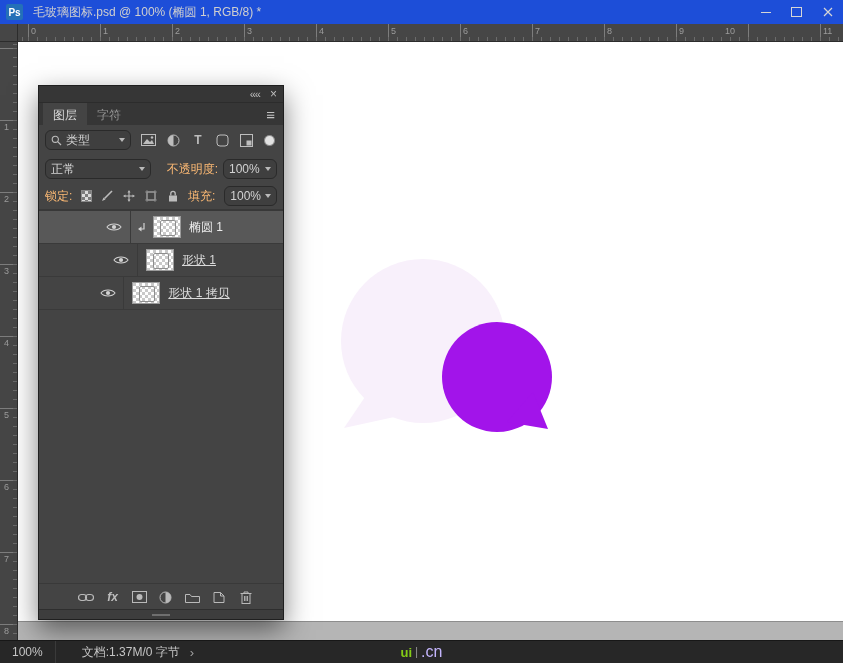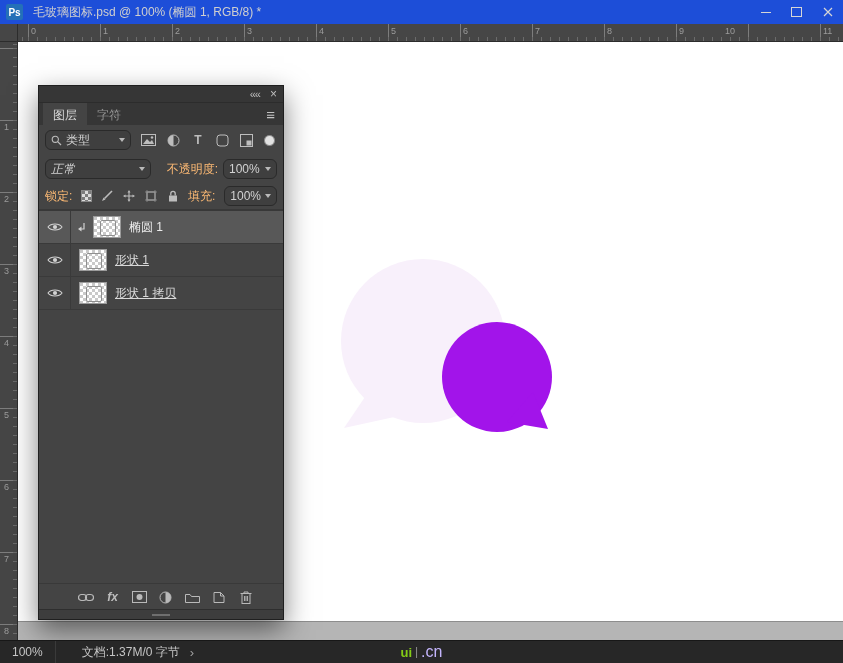--- a/index.html
+++ b/index.html
@@ -53,36 +53,36 @@
   .tab{padding:3px 10px 0 10px;color:#969696;display:flex;align-items:center;}
   .tab.active{background:#444444;color:#d9d9d9;}
   .hamburger{margin-left:auto;margin-right:8px;align-self:center;font-size:15px;color:#c2c2c2;}
 
   .filter-row{height:30px;display:flex;align-items:center;padding:0 6px;gap:10px;}
   .dropdown{background:#3f3f3f;border:1px solid #2a2a2a;border-radius:6px;height:20px;
             display:flex;align-items:center;color:#d2d2d2;padding:0 5px;box-sizing:border-box;gap:4px;}
   .dd-arrow{width:0;height:0;border-left:3.5px solid transparent;border-right:3.5px solid transparent;
             border-top:4px solid #b9b9b9;margin-left:auto;}
   .type-dd{width:88px;}
-  .blend-dd{width:106px;font-style:italic;}
+  .blend-dd{width:106px;}
   .small-dd{width:54px;}
   .f-icon{display:flex;align-items:center;justify-content:center;width:15px;height:15px;color:#bdbdbd;}
   .f-text{font-weight:bold;font-size:12px;}
   .filter-toggle{width:9px;height:9px;border-radius:50%;background:#e2e2e2;border:1px solid #8a8a8a;margin-left:auto;margin-right:2px;}
 
   .blend-row{height:28px;display:flex;align-items:center;padding:0 6px;gap:5px;}
   .lock-row{height:26px;display:flex;align-items:center;padding:0 6px;gap:9px;border-bottom:1px solid #383838;}
   .lbl{color:#fdba74;white-space:nowrap;}
   .push-right{margin-left:auto;}
 
   .mini-checker{width:12px;height:12px;border:1px solid #8a8a8a;box-sizing:border-box;
         background:repeating-conic-gradient(#dcdcdc 0% 25%, #7c7c7c 0% 50%) 0 0/6px 6px;}
 
   .layers-list{border-top:1px solid #383838;}
-  .layer-row{height:32px;display:flex;align-items:center;border-bottom:1px solid #3a3a3a;position:relative;color:#d9d9d9;}
+  .layer-row{height:32px;display:flex;align-items:center;border-bottom:1px solid #3a3a3a;position:relative;color:#d9d9d9;justify-content:center;}
   .layer-row.selected{background:#585858;color:#ececec;}
   .eye-cell{width:32px;height:100%;display:flex;align-items:center;justify-content:center;border-right:1px solid #3a3a3a;box-sizing:border-box;flex:0 0 32px;}
   .clip-arrow{width:14px;margin-left:4px;display:flex;align-items:center;justify-content:center;}
   .thumb{width:28px;height:22px;border:1px solid #9b9b9b;box-sizing:border-box;position:relative;flex:0 0 28px;}
   .thumb.ml8{margin-left:8px;}
   .thumb.ml4{margin-left:4px;}
   .checker{background:repeating-conic-gradient(#ffffff 0% 25%, #c9c9c9 0% 50%) 0 0/6px 6px;}
   .thumb-white{background:#ffffff;}
   .vec{position:absolute;left:6px;top:3px;width:14px;height:14px;border:1px solid #8f8f8f;border-radius:2px;}
   .layer-name{margin-left:8px;white-space:nowrap;}

